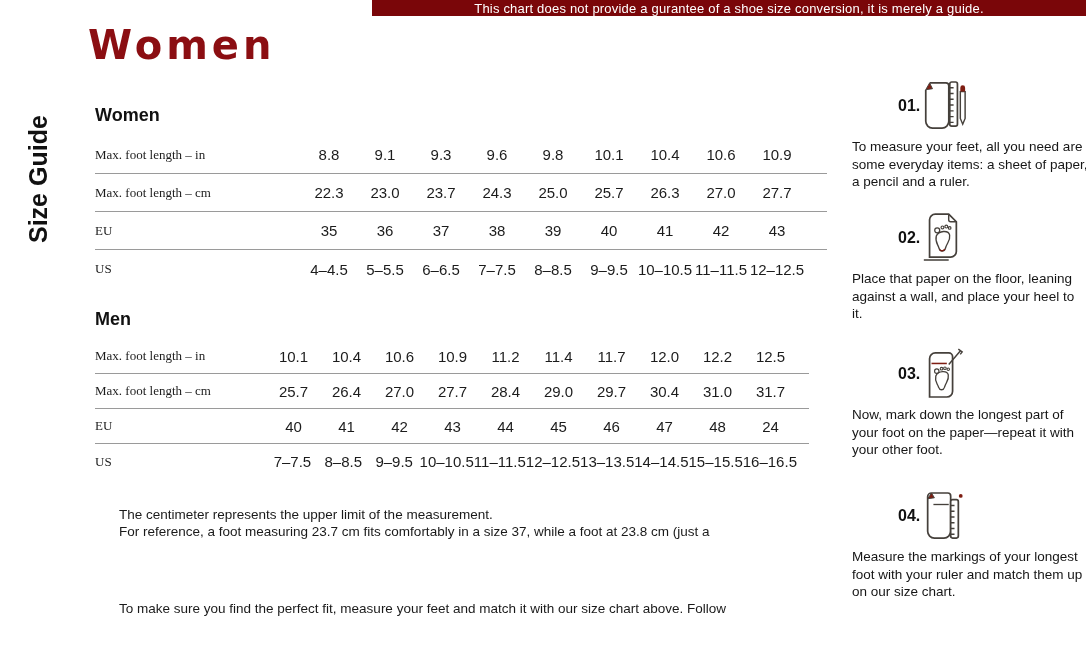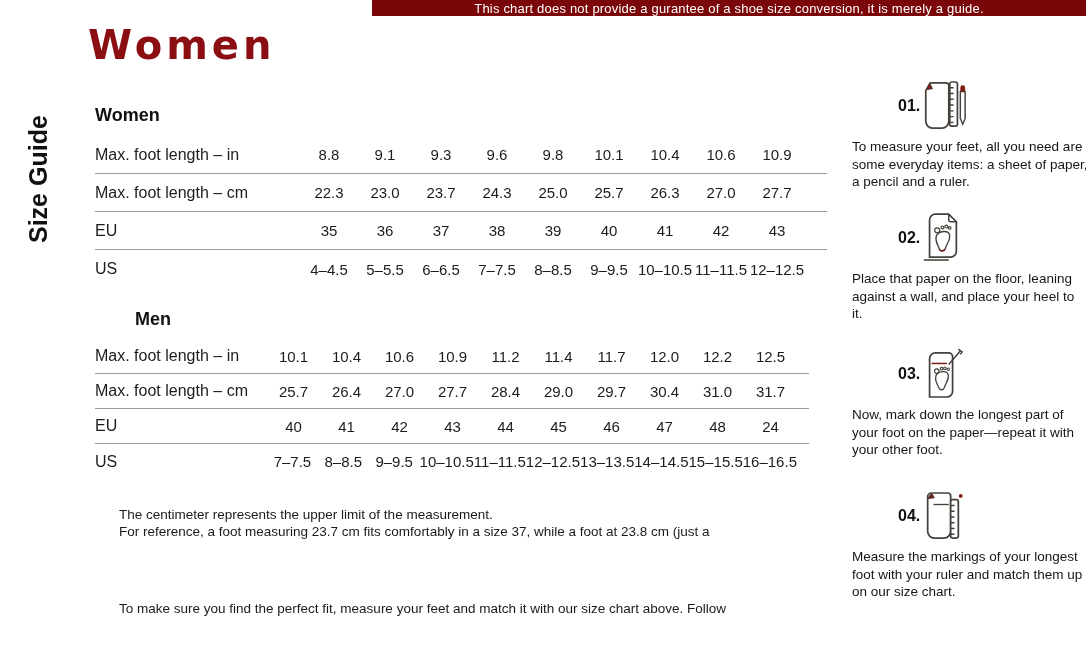--- a/index.html
+++ b/index.html
@@ -18,30 +18,30 @@
     left:88px; top:22px; font-size:40px; font-weight:bold; color:#8b0e12;
     letter-spacing:4px; font-family:"DejaVu Sans", sans-serif;
   }
   .side-label {
     left:24px; top:243px; transform:rotate(-90deg); transform-origin:0 0;
     font-size:25px; font-weight:bold; white-space:nowrap; color:#111;
   }
 
   .section-title { font-size:18px; font-weight:bold; color:#111;text-align:right; }
   #women-title { left:95px; top:105px; }
-  #men-title   { left:95px; top:309px;margin-left:40px; }
+  #men-title   { left:95px; top:309px; }
 
   .table { left:95px; }
   #women-table { top:136px; width:732px; }
   #men-table   { top:339px; width:714px; }
   .trow { display:flex; align-items:center; }
   #women-table .trow { height:38px; }
   #men-table .trow   { height:35px; }
   .trow.bordered { border-bottom:1px solid #9a9a9a; }
-  .rlabel { font-size:16px; white-space:nowrap; }
+  .rlabel { font-size:13px; white-space:nowrap;font-family:Liberation Serif, serif; }
   #women-table .rlabel { width:206px; }
   #men-table .rlabel   { width:172px; }
   .vals { display:flex; }
   #women-table .vals { width:504px; }
   #men-table .vals   { width:530px; }
   .cell { flex:1; text-align:center; font-size:15px; white-space:nowrap; }
 
   .notes { left:95px; font-size:13.5px; line-height:17px; white-space:nowrap; color:#1a1a1a;margin-left:24px; }
   #notes-p1 { top:506px; }
   #notes-p2 { top:600px; }

